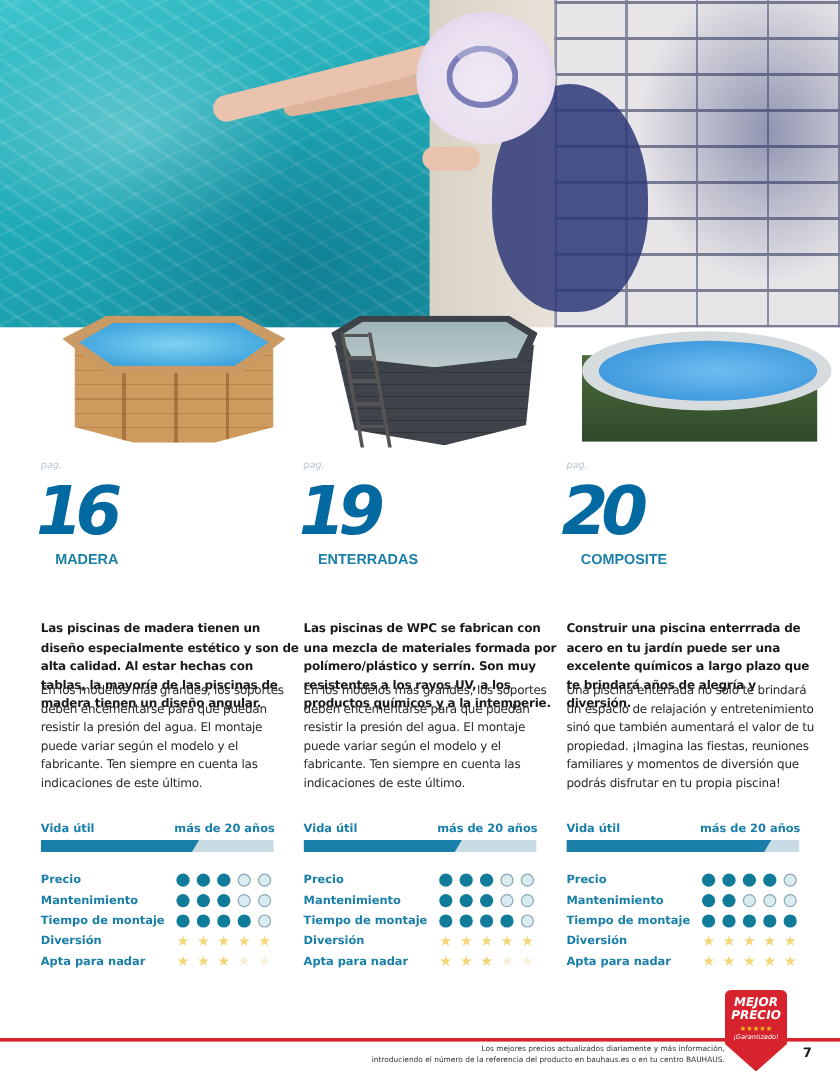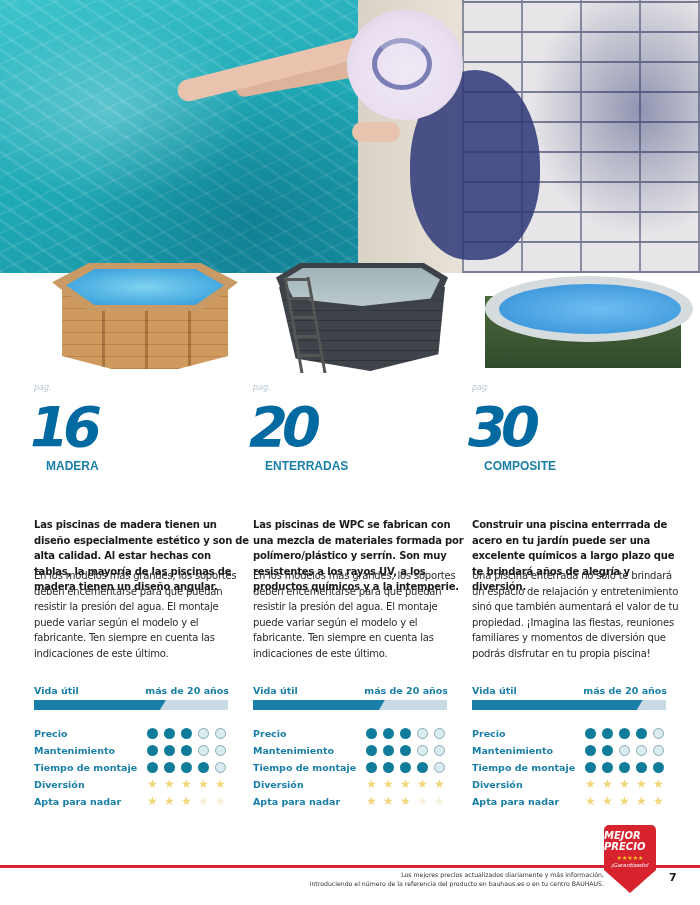--- a/index.html
+++ b/index.html
@@ -76,21 +76,21 @@
     .dot.off { background: #d9ecf0; border: 1px solid #8aa7b3; }
     .star { width: 11px; height: 11px; font-size: 12px; line-height: 11px; text-align: center; }
     .star.on { color: #f1d77a; }
     .star.off { color: #f7f0d8; }
 
     
     .red-line { position: absolute; left: 0; top: 865px; width: 700px; height: 3px; background: #d7232d; }
     .footer-text { position: absolute; right: 96px; top: 871px; width: 400px; text-align: right; font-family: "DejaVu Sans", sans-serif; font-size: 6.2px; line-height: 8.5px; color: #333; }
     .badge { position: absolute; left: 604px; top: 825px; width: 52px; height: 68px; }
     .badge-shape { position: absolute; inset: 0; background: #d7232d; border-radius: 5px 5px 0 0; clip-path: polygon(0 0, 100% 0, 100% 66%, 50% 100%, 0 66%); }
-    .badge-l1, .badge-l2 { position: absolute; left: 0; width: 52px; text-align: left; color: #fff; font-family: "DejaVu Sans", sans-serif; font-weight: bold; font-style: italic; font-size: 10px; line-height: 11px; }
+    .badge-l1, .badge-l2 { position: absolute; left: 0; width: 52px; text-align: center; color: #fff; font-family: "DejaVu Sans", sans-serif; font-weight: bold; font-style: italic; font-size: 10px; line-height: 11px; }
     .badge-l1 { top: 5px; }
     .badge-l2 { top: 16px; }
     .badge-stars { position: absolute; top: 29px; left: 0; width: 52px; text-align: center; color: #f5c21b; font-size: 6px; line-height: 7px; }
     .badge-l3 { position: absolute; top: 37px; left: 0; width: 52px; text-align: center; color: #fff; font-style: italic; font-size: 5.5px; font-family: "DejaVu Sans", sans-serif; }
     .page-num { position: absolute; left: 669px; top: 871px; font-family: "DejaVu Sans", sans-serif; font-weight: bold; font-size: 11px; color: #1b1b1b; }
   </style>
 </head>
 <body>
 
 <div class="hero">
@@ -186,21 +186,21 @@
           <span class="star on">★</span>
           <span class="star off">★</span>
           <span class="star off">★</span>
         </span>
       </div>
     </div>
 </div>
 
 <div class="col col-2">
   <div class="pag">pag.</div>
-  <div class="bignum">20</div>
+  <div class="bignum">19</div>
   <div class="cat">ENTERRADAS</div>
   <div class="intro">Las piscinas de WPC se fabrican con una mezcla de materiales formada por polímero/plástico y serrín. Son muy resistentes a los rayos UV, a los productos químicos y a la intemperie.</div>
   <div class="body">En los modelos más grandes, los soportes deben encementarse para que puedan resistir la presión del agua. El montaje puede variar según el modelo y el fabricante. Ten siempre en cuenta las indicaciones de este último.</div>
   <div class="life-row">
     <span>Vida útil</span>
     <span>más de 20 años</span>
   </div>
   <div class="life-bar">
       <div class="life-fill" style="width: 68%;"></div>
     </div>
@@ -253,21 +253,21 @@
           <span class="star on">★</span>
           <span class="star off">★</span>
           <span class="star off">★</span>
         </span>
       </div>
     </div>
 </div>
 
 <div class="col col-3">
   <div class="pag">pag.</div>
-  <div class="bignum">30</div>
+  <div class="bignum">20</div>
   <div class="cat">COMPOSITE</div>
   <div class="intro">Construir una piscina enterrrada de acero en tu jardín puede ser una excelente químicos a largo plazo que te brindará años de alegría y diversión.</div>
   <div class="body">Una piscina enterrada no solo te brindará un espacio de relajación y entretenimiento sinó que también aumentará el valor de tu propiedad. ¡Imagina las fiestas, reuniones familiares y momentos de diversión que podrás disfrutar en tu propia piscina!</div>
   <div class="life-row">
     <span>Vida útil</span>
     <span>más de 20 años</span>
   </div>
   <div class="life-bar">
       <div class="life-fill" style="width: 88%;"></div>
     </div>

